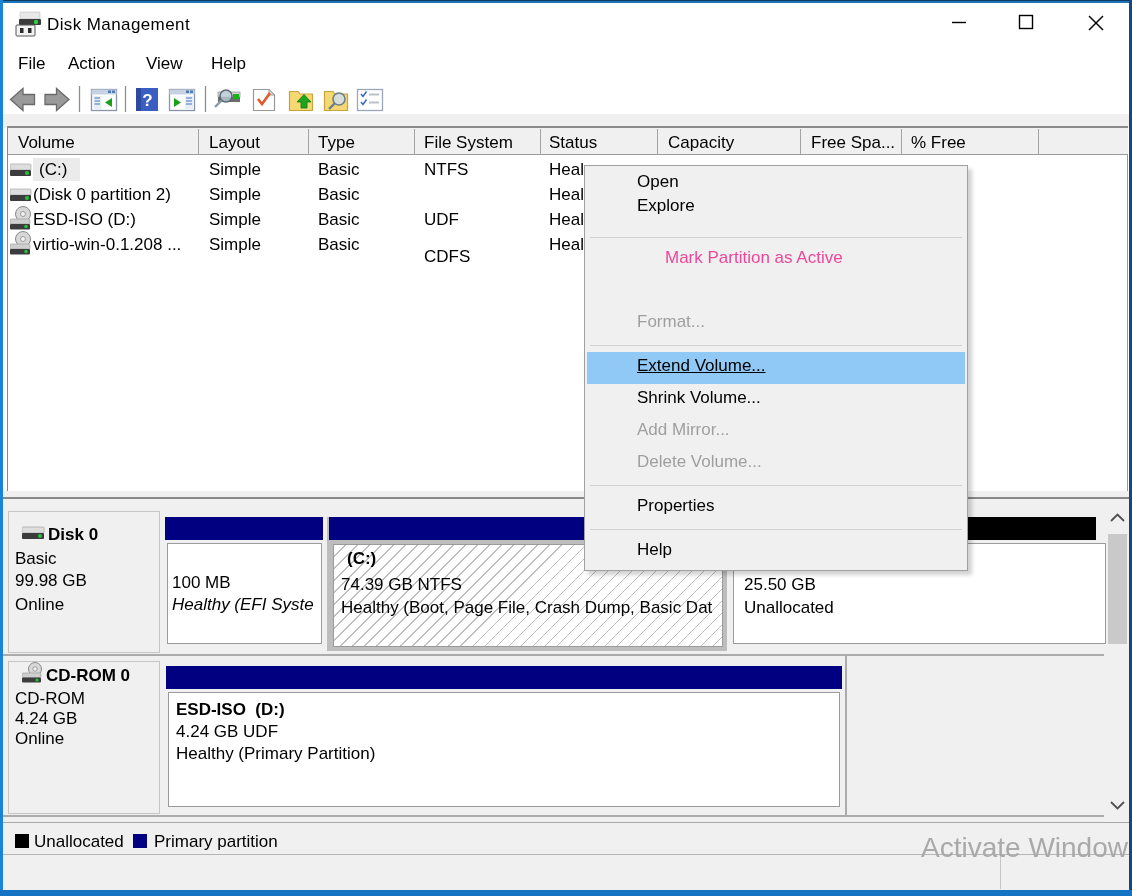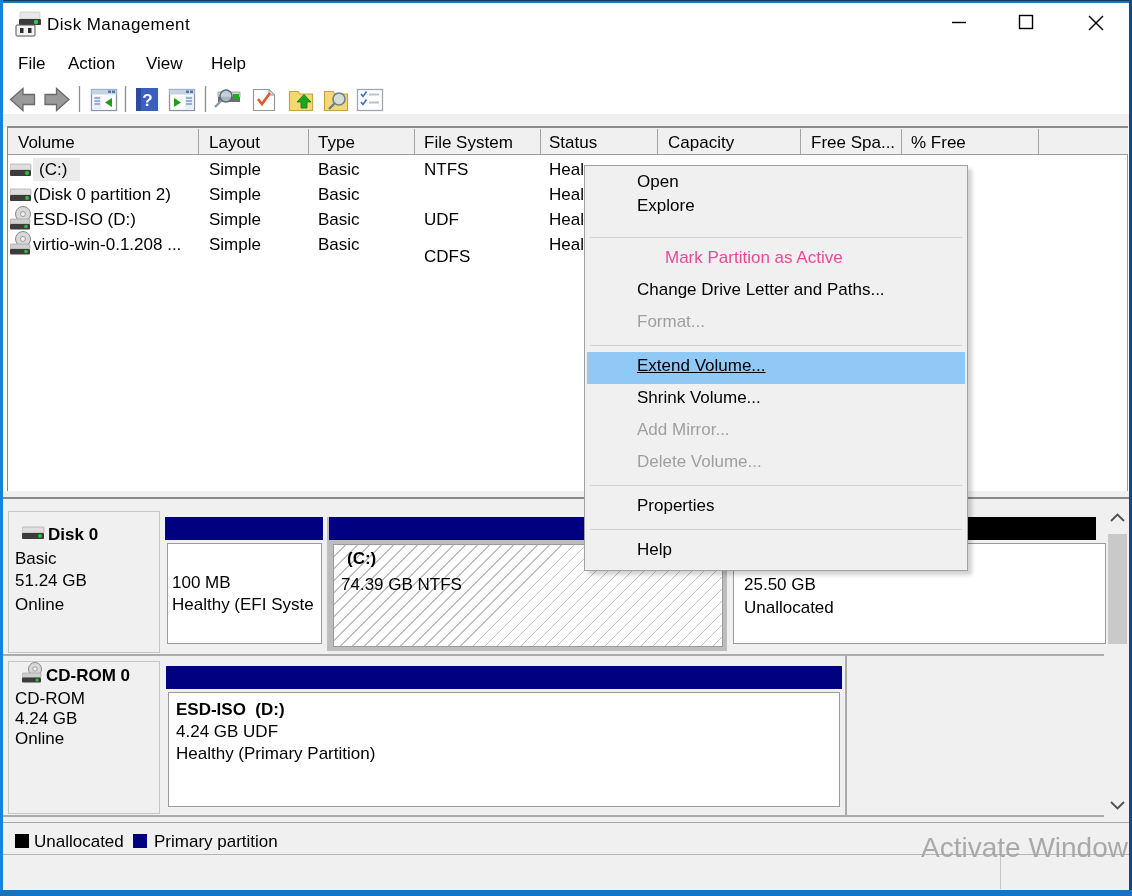--- a/index.html
+++ b/index.html
@@ -190,34 +190,35 @@
   <div class="abs" style="left:3px;top:499px;width:1126px;height:323px;background:#f0f0f0;"></div>
 
   <div class="abs" style="left:8px;top:511px;width:150px;height:140px;background:#f0f0f0;border:1px solid #c5c5c5;"></div>
   <svg class="abs" style="left:22px;top:525px;" width="24" height="18" viewBox="0 0 24 18">
     <rect x="0" y="2" width="22" height="6" rx="1" fill="#dedede" stroke="#9a9a9a" stroke-width="0.6"></rect>
     <rect x="0" y="8" width="22" height="6" rx="1" fill="#3c3c3c"></rect>
     <circle cx="18" cy="11" r="2" fill="#27c23a"></circle>
   </svg>
   <div class="t" style="left:48px;top:525px;font-weight:bold;">Disk 0</div>
   <div class="t" style="left:15px;top:549px;">Basic</div>
-  <div class="t" style="left:15px;top:571px;">51.24 GB</div>
+  <div class="t" style="left:15px;top:571px;">99.98 GB</div>
   <div class="t" style="left:15px;top:595px;">Online</div>
 
   <div class="abs navybar" style="left:165px;top:517px;width:158px;height:23px;"></div>
   <div class="abs tilebody" style="left:167px;top:543px;width:153px;height:99px;"></div>
   <div class="t" style="left:172px;top:573px;">100 MB</div>
-  <div class="t" style="left:172px;top:595px;">Healthy (EFI Syste</div>
+  <div class="t" style="left:172px;top:595px;font-style:italic;">Healthy (EFI Syste</div>
 
   <div class="abs" style="left:327px;top:517px;width:400px;height:134px;background:#bdbdbd;"></div>
   <div class="abs navybar" style="left:329px;top:517px;width:396px;height:23px;"></div>
   <div class="abs" style="left:333px;top:544px;width:388px;height:101px;border:1px solid #9b9b9b;
        background:#fff repeating-linear-gradient(135deg, rgba(0,0,0,0) 0px, rgba(0,0,0,0) 7.5px, rgba(150,150,150,0.62) 7.5px, rgba(150,150,150,0.62) 8.5px);background-color:#fff;"></div>
   <div class="t" style="left:347px;top:549px;font-weight:bold;">(C:)</div>
   <div class="t" style="left:341px;top:575px;">74.39 GB NTFS</div>
+  <div class="t" style="left:341px;top:598px;">Healthy (Boot, Page File, Crash Dump, Basic Dat</div>
 
   <div class="abs" style="left:731px;top:517px;width:365px;height:23px;background:#000;"></div>
   <div class="abs tilebody" style="left:733px;top:543px;width:371px;height:99px;"></div>
   <div class="t" style="left:744px;top:575px;">25.50 GB</div>
   <div class="t" style="left:744px;top:598px;">Unallocated</div>
 
   <div class="abs" style="left:3px;top:654px;width:1101px;height:2px;background:#ababab;"></div>
   <div class="abs" style="left:3px;top:815px;width:1101px;height:2px;background:#ababab;"></div>
   <div class="abs" style="left:845px;top:656px;width:2px;height:159px;background:#ababab;"></div>
 
@@ -267,21 +268,20 @@
   <div class="abs" style="left:0;top:0;width:3px;height:896px;background:#1883d7;"></div>
   <div class="abs" style="left:1129px;top:0;width:3px;height:896px;background:#15487e;"></div>
   <div class="abs" style="left:0;top:890px;width:1132px;height:6px;background:#1573c4;"></div>
 
   <div class="abs" style="left:584px;top:165px;width:384px;height:406px;background:#f0f0f0;border:1px solid #a0a0a0;box-shadow:4px 4px 4px rgba(0,0,0,0.18);box-sizing:border-box;"></div>
   <div class="abs" style="left:587px;top:352px;width:378px;height:32px;background:#90c8f6;"></div>
   <div class="t" style="left:637px;top:172px;">Open</div>
   <div class="t" style="left:637px;top:196px;">Explore</div>
   <div class="abs" style="left:590px;top:237px;width:372px;height:1px;background:#d0d0d0;"></div>
   <div class="t" style="left:637px;top:248px;color:#ec4899;margin-left:28px;">Mark Partition as Active</div>
-  <div class="t" style="left:637px;top:280px;">Change Drive Letter and Paths...</div>
   <div class="t" style="left:637px;top:312px;color:#9f9f9f;">Format...</div>
   <div class="abs" style="left:590px;top:345px;width:372px;height:1px;background:#d0d0d0;"></div>
   <div class="t" style="left:637px;top:356px;text-decoration:underline;">Extend Volume...</div>
   <div class="t" style="left:637px;top:388px;">Shrink Volume...</div>
   <div class="t" style="left:637px;top:420px;color:#9f9f9f;">Add Mirror...</div>
   <div class="t" style="left:637px;top:452px;color:#9f9f9f;">Delete Volume...</div>
   <div class="abs" style="left:590px;top:485px;width:372px;height:1px;background:#d0d0d0;"></div>
   <div class="t" style="left:637px;top:496px;">Properties</div>
   <div class="abs" style="left:590px;top:529px;width:372px;height:1px;background:#d0d0d0;"></div>
   <div class="t" style="left:637px;top:540px;">Help</div>

